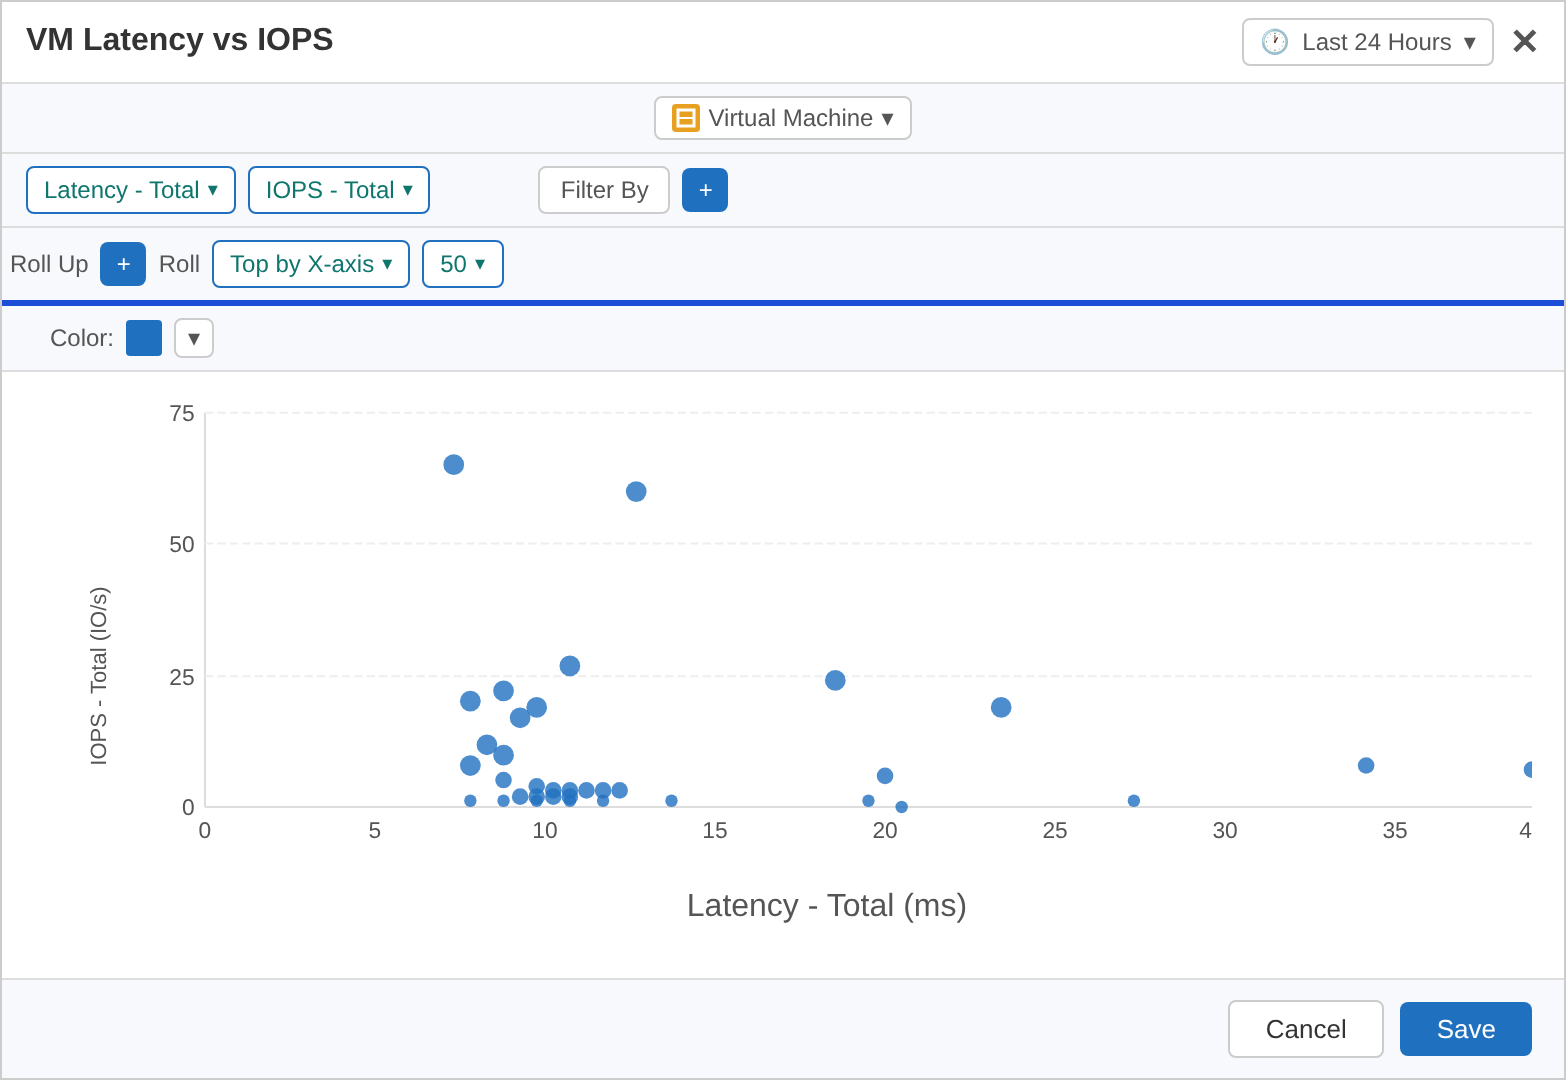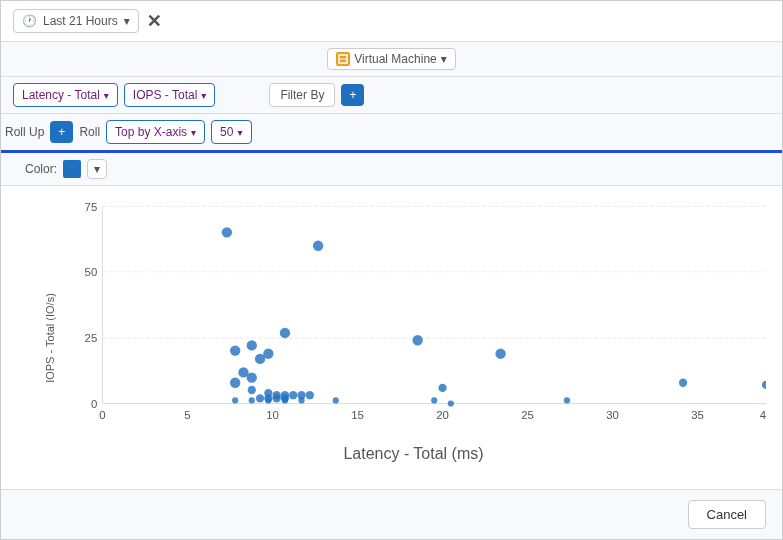--- a/index.html
+++ b/index.html
@@ -93,21 +93,21 @@
     }
     .dropdown-btn {
       display: flex;
       align-items: center;
       gap: 4px;
       border: 1px solid #2070c0;
       border-radius: 4px;
       padding: 4px 8px;
       cursor: pointer;
       background: #fff;
-      color: #701a75;
+      color: #0f766e;
       font-size: 12px;
     }
     .dropdown-btn .caret {
       font-size: 10px;
     }
     .filter-btn {
       display: flex;
       align-items: center;
       gap: 4px;
       border: 1px solid #ccc;
@@ -193,23 +193,24 @@
       font-size: 12px;
       color: #555;
     }
   </style>
 </head>
 <body>
 
 <div class="modal">
 
   <div class="modal-header">
+    <span class="modal-title">VM Latency vs IOPS</span>
     <div class="time-selector">
       <span>🕐</span>
-      <span>Last 21 Hours</span>
+      <span>Last 24 Hours</span>
       <span>▾</span>
     </div>
     <button class="close-btn">✕</button>
   </div>
 
   <div class="toolbar-row">
     <div class="vm-badge">
       <span class="vm-icon">
         <svg width="10" height="10" viewBox="0 0 10 10">
             <rect x="1" y="1" width="8" height="8" fill="none" stroke="#fff" stroke-width="1.5"></rect>
@@ -354,14 +355,15 @@
         <circle cx="680" cy="182" r="4" fill="#2070c0" opacity="0.8"></circle>
 
         <circle cx="488" cy="197" r="3" fill="#2070c0" opacity="0.8"></circle>
       </svg>
     </div>
     <div style="text-align:center; font-size:16px; color:#555; margin-left:44px;">Latency - Total (ms)</div>
   </div>
 
   <div class="modal-footer">
     <button class="cancel-btn">Cancel</button>
+    <button class="save-btn">Save</button>
   </div>
 </div>
 
 </body></html>

